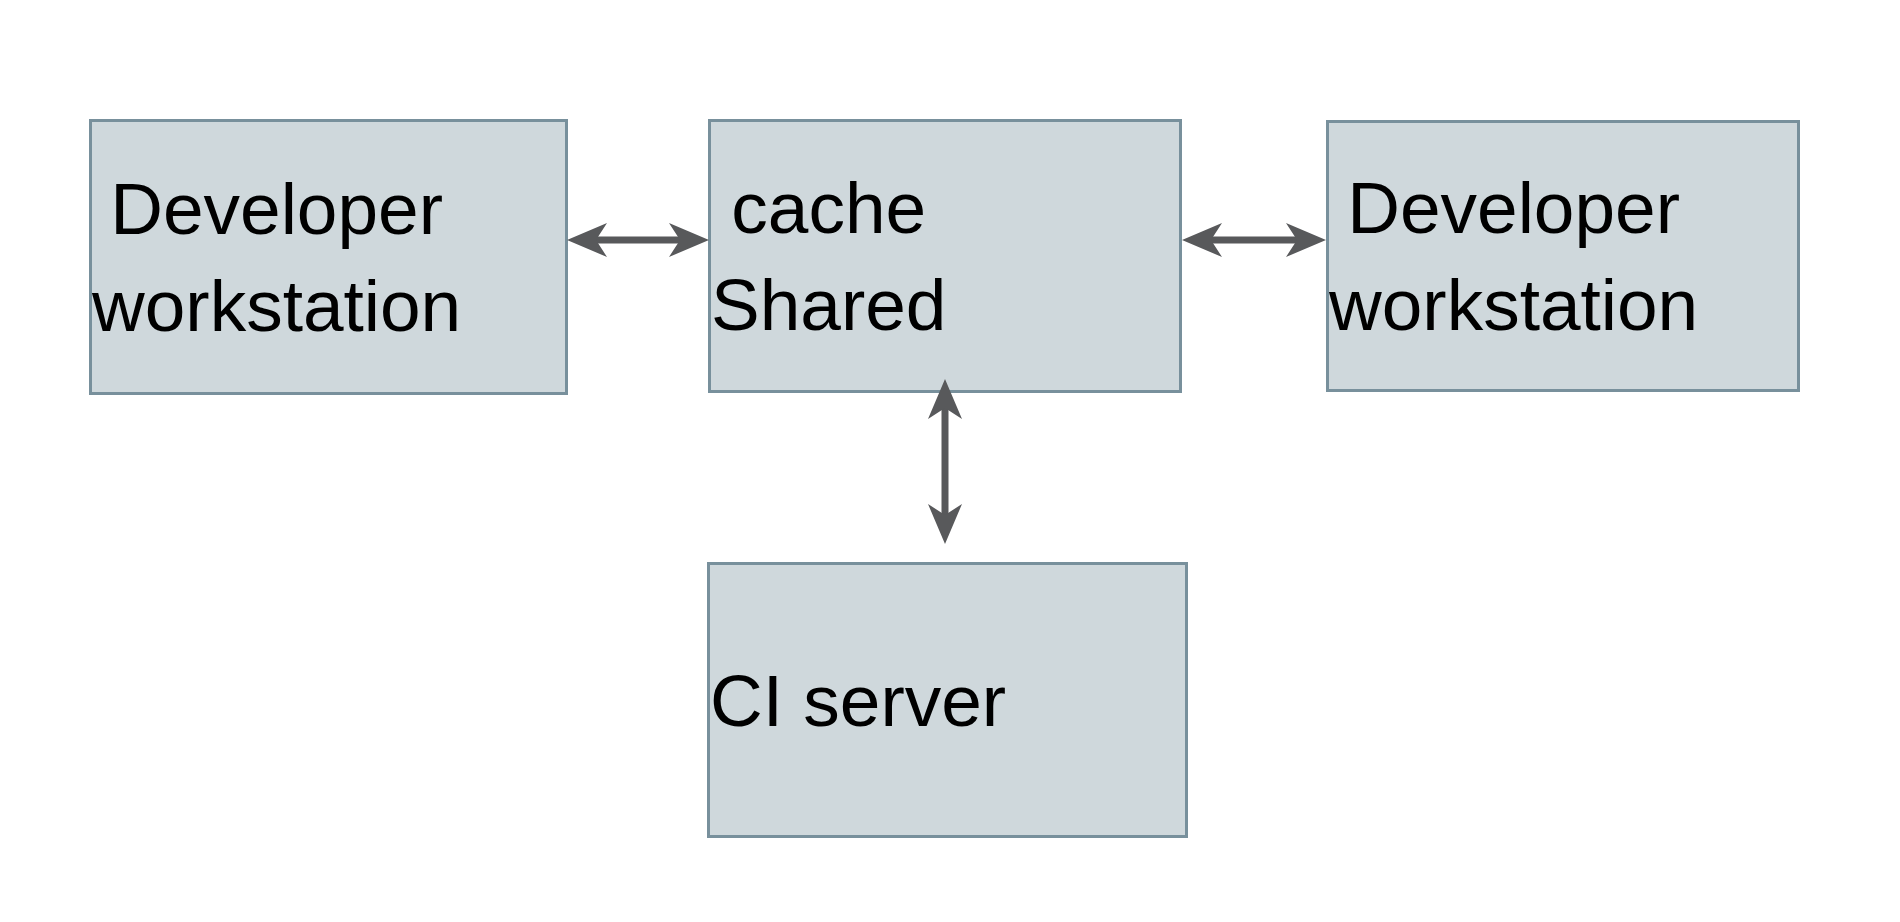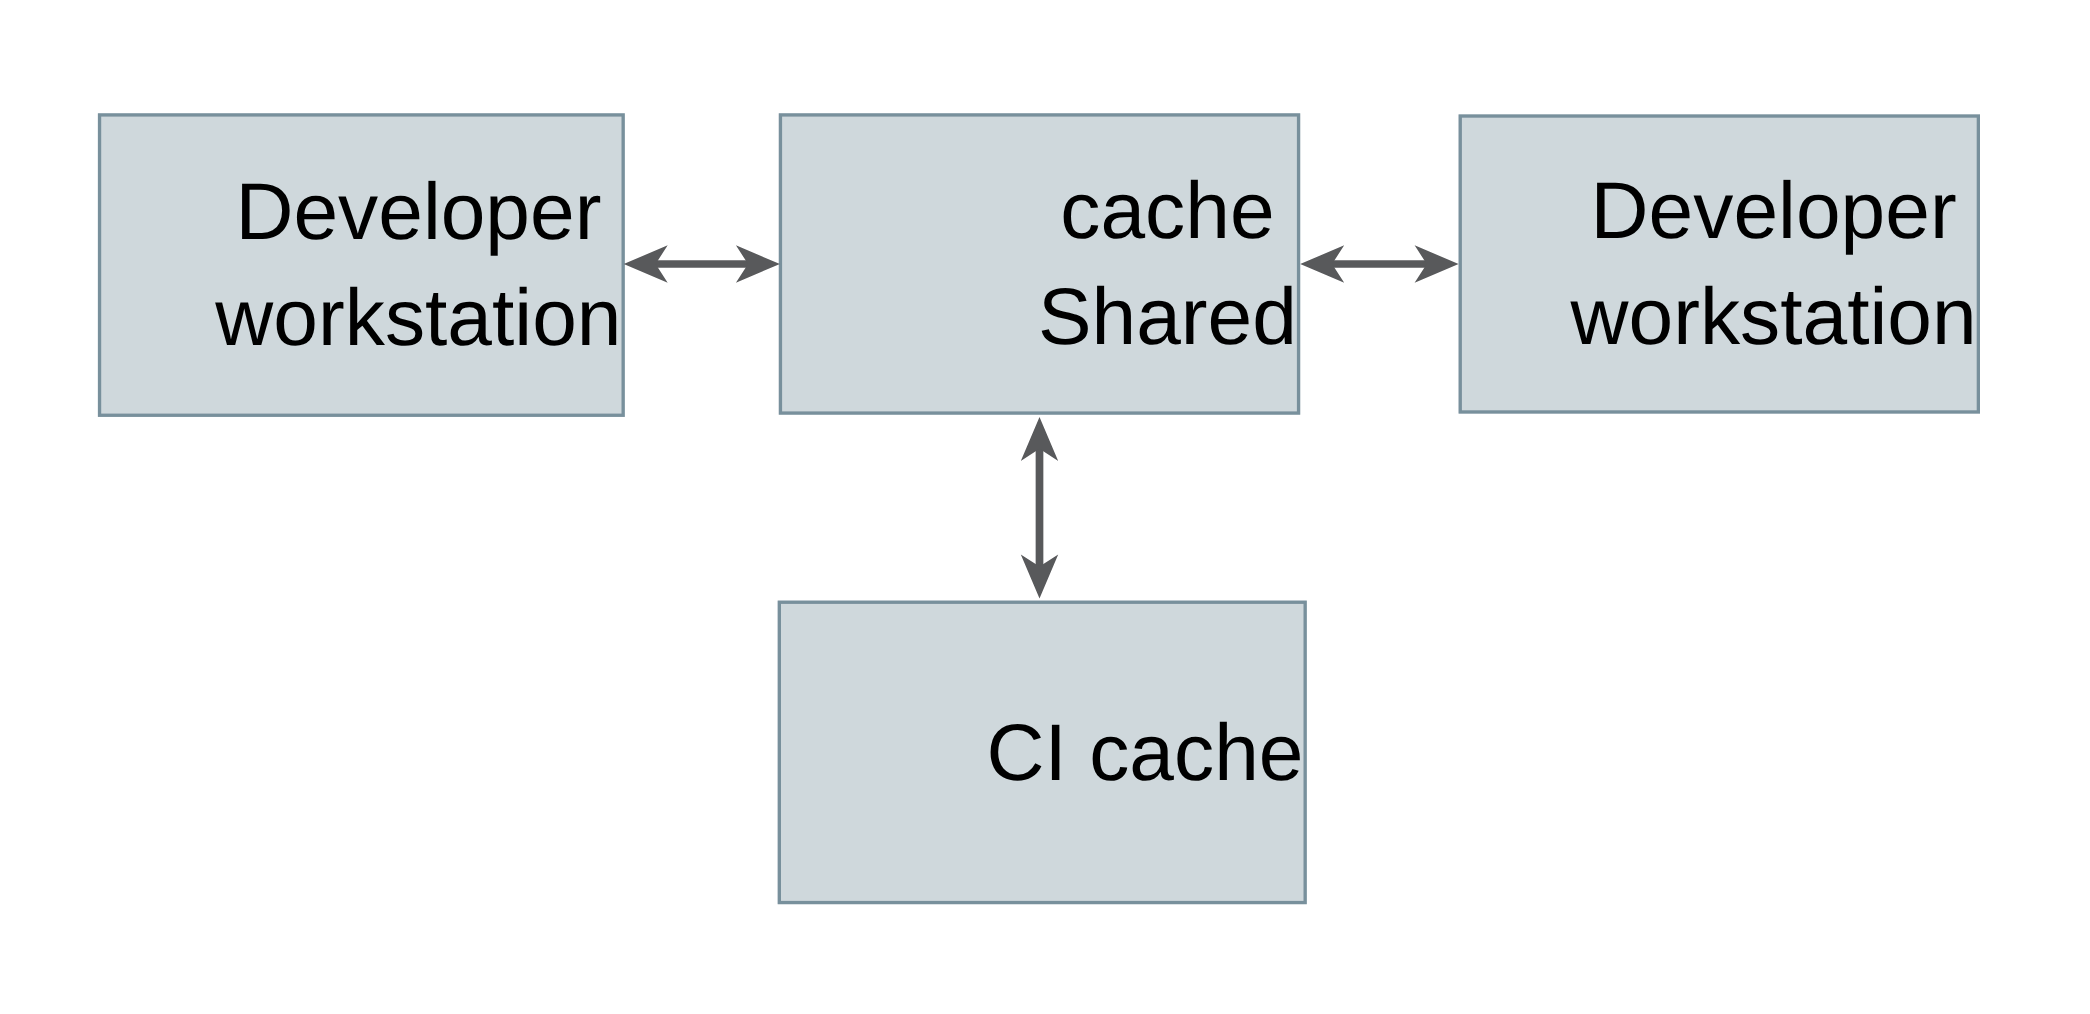--- a/index.html
+++ b/index.html
@@ -18,22 +18,23 @@
     background: var(--background);
     overflow: hidden;
     font-family: "Liberation Sans", sans-serif;
   }
   .node {
     position: absolute;
     background: var(--node-fill);
     border: 3px solid var(--node-border);
     display: flex;
     align-items: center;
-    justify-content: flex-end;
+    justify-content: flex-start;
     text-align: center;
+    margin-top: 16px;
   }
   .node-label {
     color: var(--text);
     font-size: 73px;
     line-height: 97px;
     font-weight: 400;
     letter-spacing: 0px;
   }
   .node-label .line { display: block; }
   .arrow-svg { position: absolute; display: block; }
@@ -61,21 +62,21 @@
 
   <div class="node" style="left:1326px; top:104px; width:474px; height:272px;">
     <div class="node-label">
       <span class="line">Developer</span>
       <span class="line">workstation</span>
     </div>
   </div>
 
   <div class="node" style="left:707px; top:546px; width:481px; height:276px;">
     <div class="node-label">
-      <span class="line">CI cache</span>
+      <span class="line">CI server</span>
     </div>
   </div>
 
   <svg class="arrow-svg" style="left:565px; top:220px;" width="146" height="40" viewBox="0 0 146 40" xmlns="http://www.w3.org/2000/svg">
     <line class="arrow-shaft" x1="28" y1="20" x2="118" y2="20"></line>
     <polygon class="arrow-head" points="2,20 42,3 31,20 42,37"></polygon>
     <polygon class="arrow-head" points="144,20 104,3 115,20 104,37"></polygon>
   </svg>
 
   <svg class="arrow-svg" style="left:1180px; top:220px;" width="148" height="40" viewBox="0 0 148 40" xmlns="http://www.w3.org/2000/svg">

